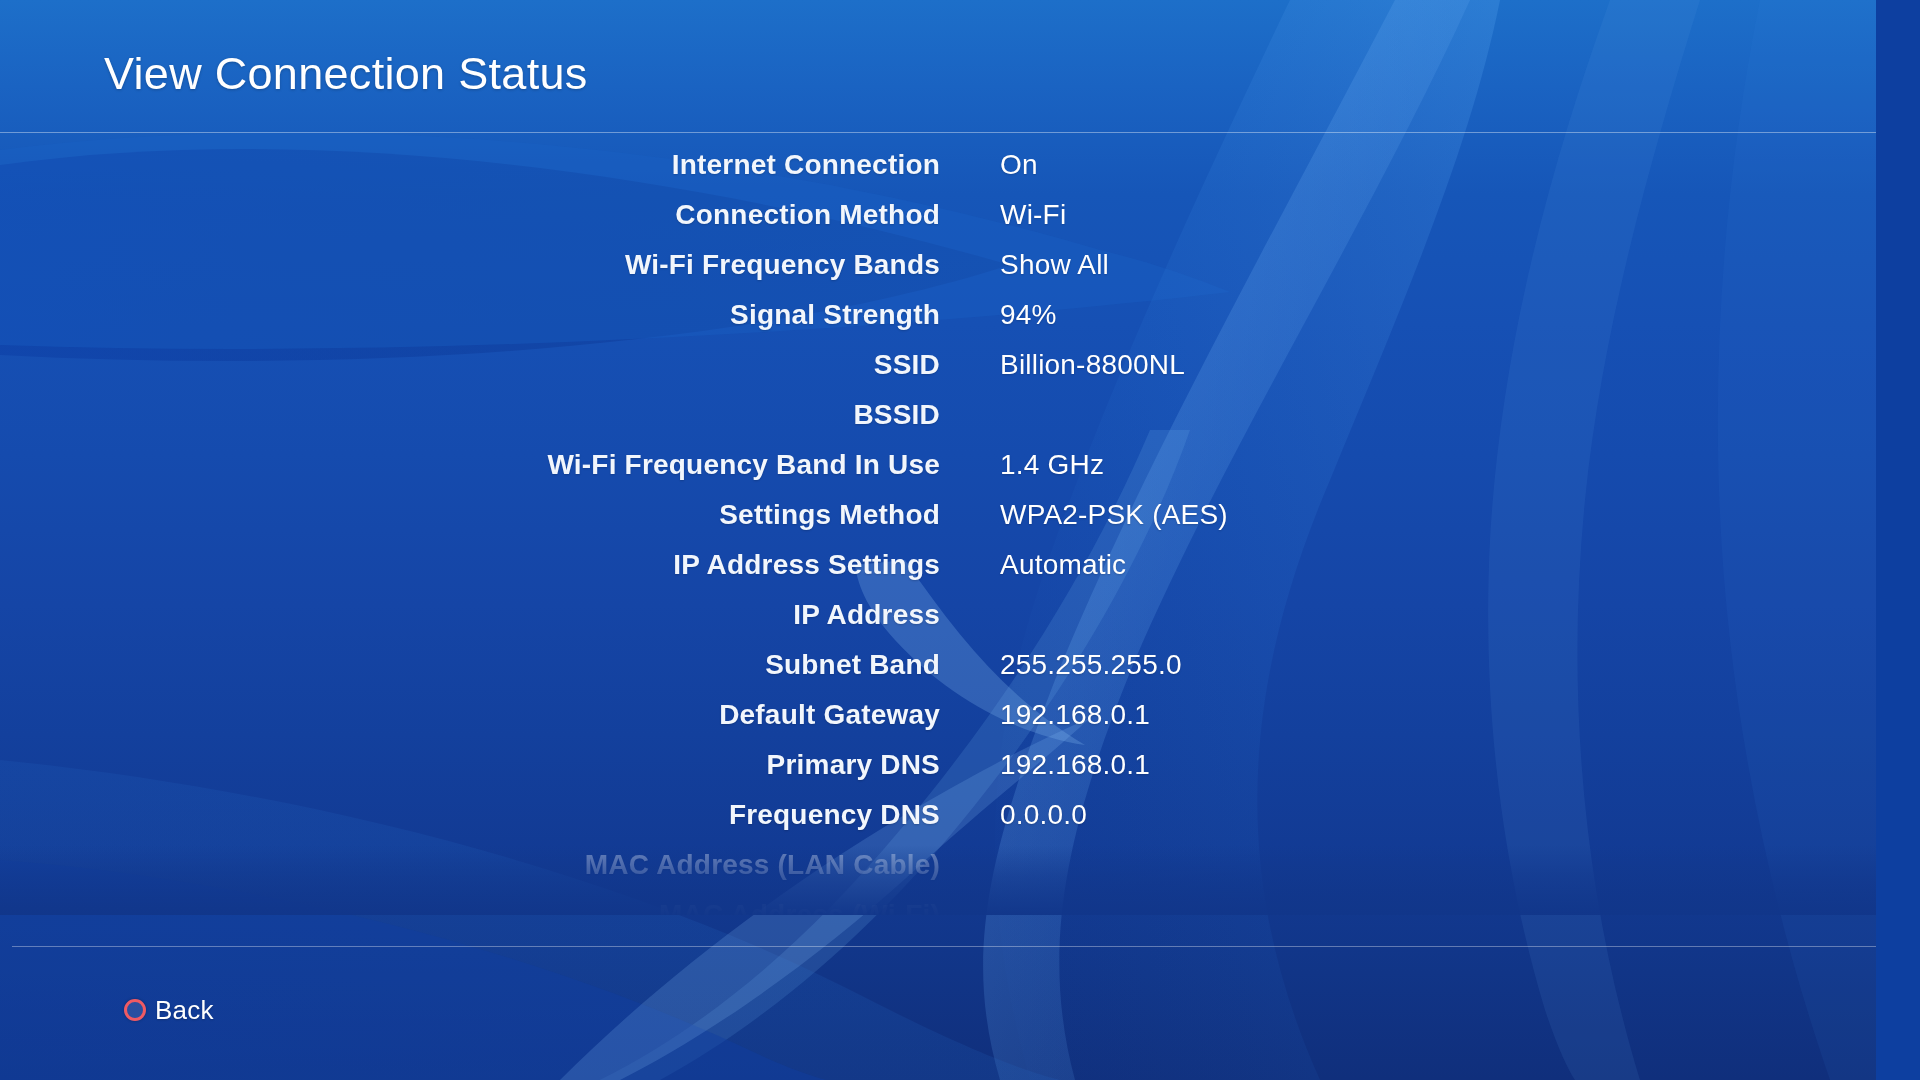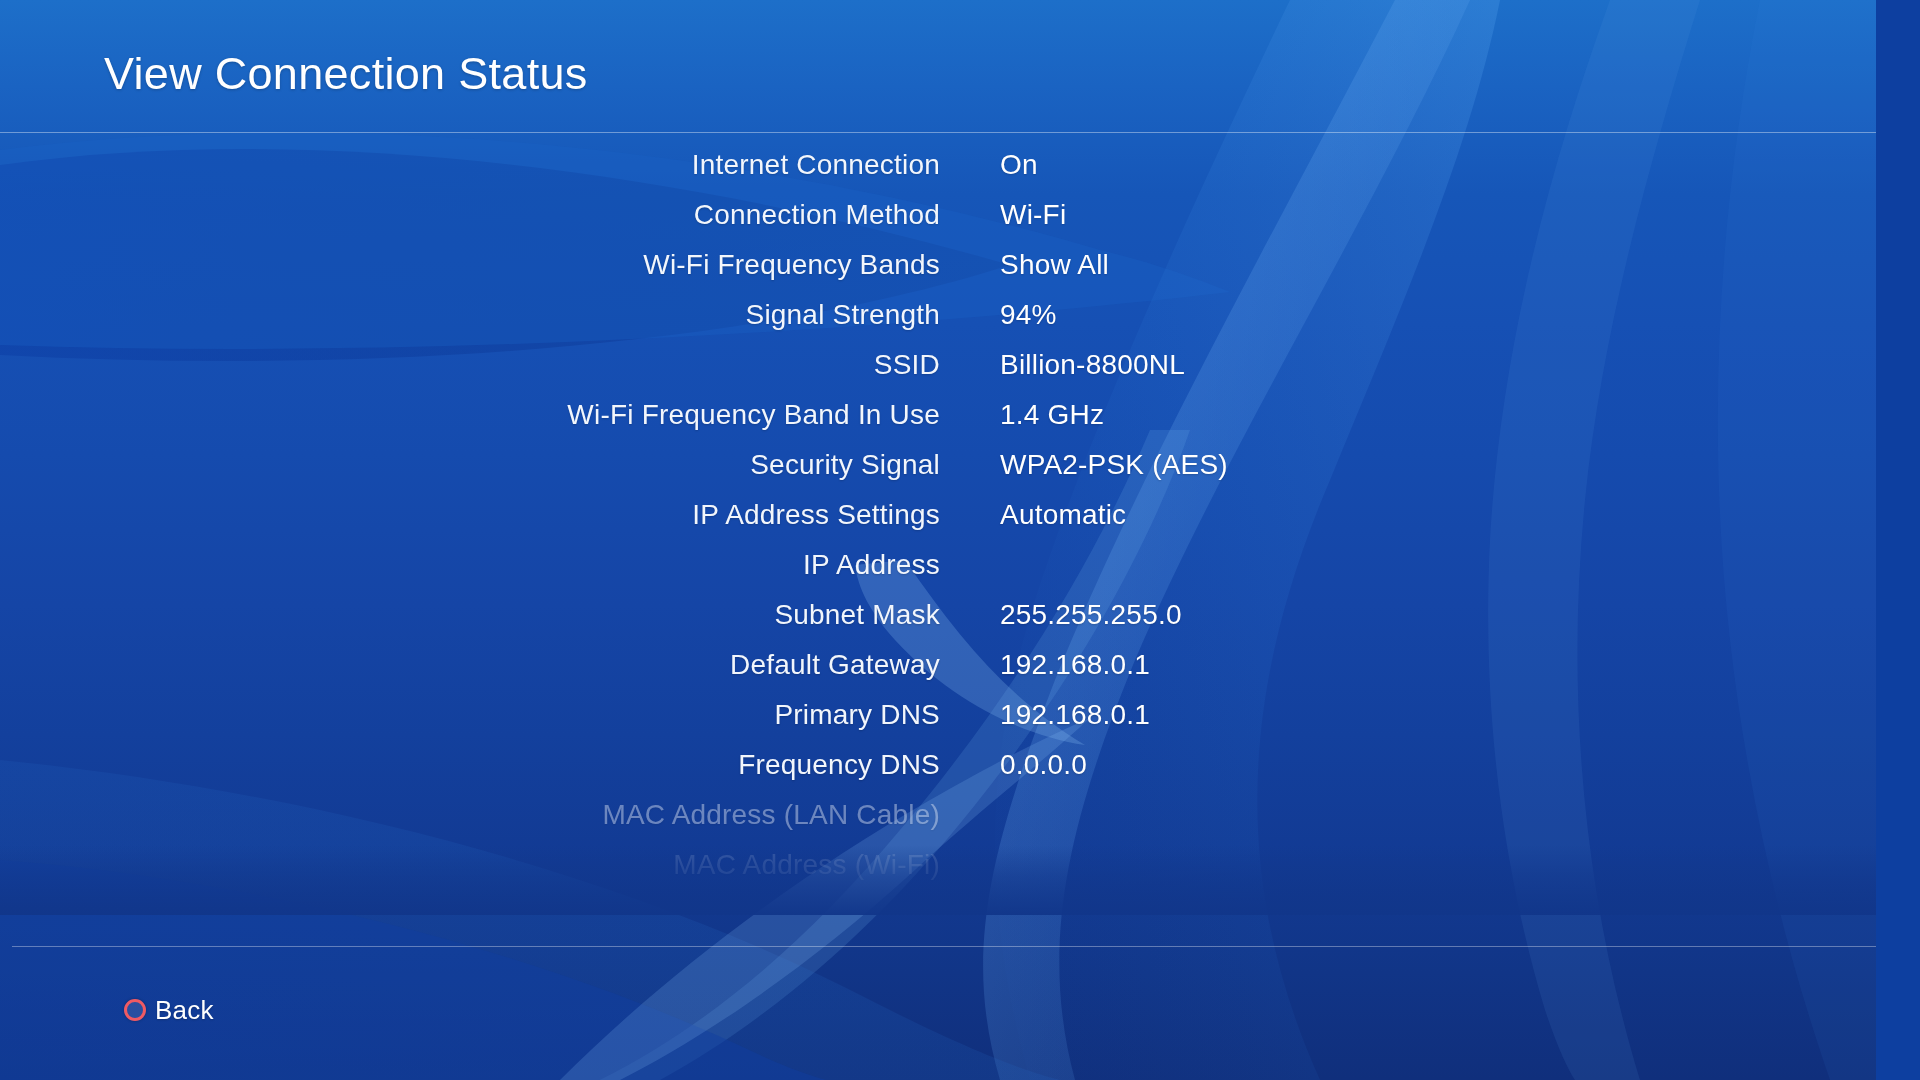--- a/index.html
+++ b/index.html
@@ -68,21 +68,21 @@
     display:flex;
     align-items:baseline;
     height:50px;
     line-height:50px;
   }
   .row .label {
     width:940px;
     text-align:right;
     padding-right:0;
     font-size:28px;
-    font-weight:400;
+    font-weight:700;
     color:#f2f6fc;
     letter-spacing:0.2px;
     white-space:nowrap;
     text-shadow:0 1px 2px rgba(0,0,0,0.18);
   }
   .row .value {
     margin-left:60px;
     text-align:left;
     font-size:28px;
     font-weight:300;
@@ -220,37 +220,41 @@
         </div>
         <div class="row">
           <div class="label">Signal Strength</div>
           <div class="value">94%</div>
         </div>
         <div class="row">
           <div class="label">SSID</div>
           <div class="value">Billion-8800NL</div>
         </div>
         <div class="row">
+          <div class="label">BSSID</div>
+          <div class="value"></div>
+        </div>
+        <div class="row">
           <div class="label">Wi-Fi Frequency Band In Use</div>
           <div class="value">1.4 GHz</div>
         </div>
         <div class="row">
-          <div class="label">Security Signal</div>
+          <div class="label">Settings Method</div>
           <div class="value">WPA2-PSK (AES)</div>
         </div>
         <div class="row">
           <div class="label">IP Address Settings</div>
           <div class="value">Automatic</div>
         </div>
         <div class="row">
           <div class="label">IP Address</div>
           <div class="value"></div>
         </div>
         <div class="row">
-          <div class="label">Subnet Mask</div>
+          <div class="label">Subnet Band</div>
           <div class="value">255.255.255.0</div>
         </div>
         <div class="row">
           <div class="label">Default Gateway</div>
           <div class="value">192.168.0.1</div>
         </div>
         <div class="row">
           <div class="label">Primary DNS</div>
           <div class="value">192.168.0.1</div>
         </div>

